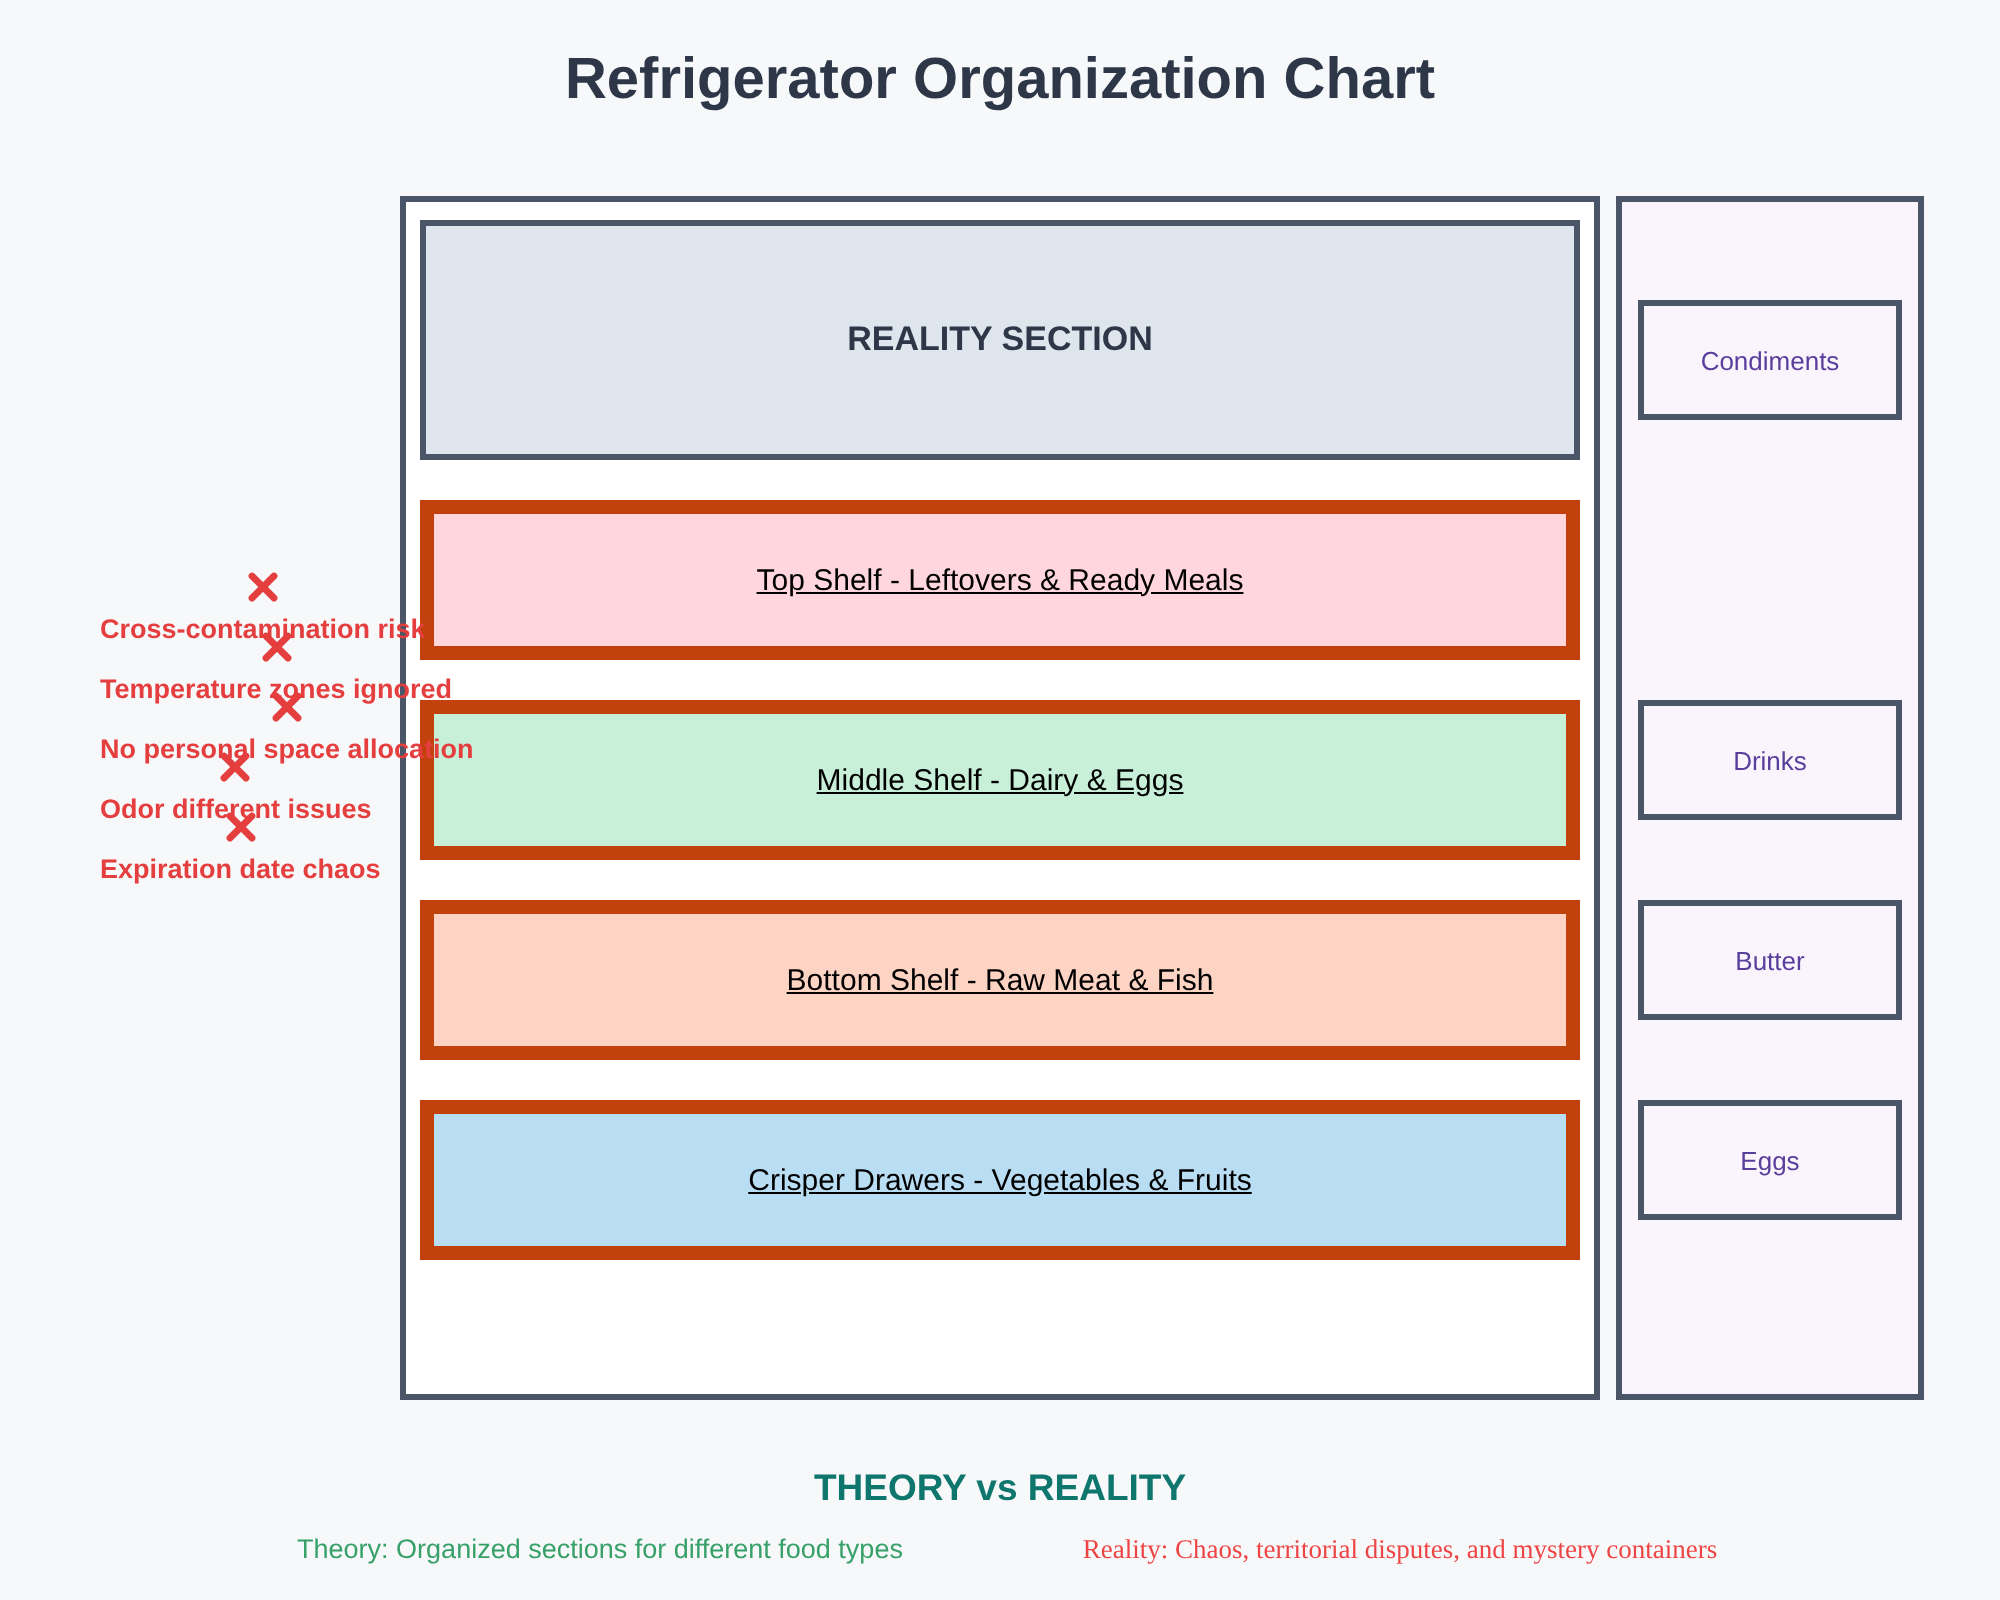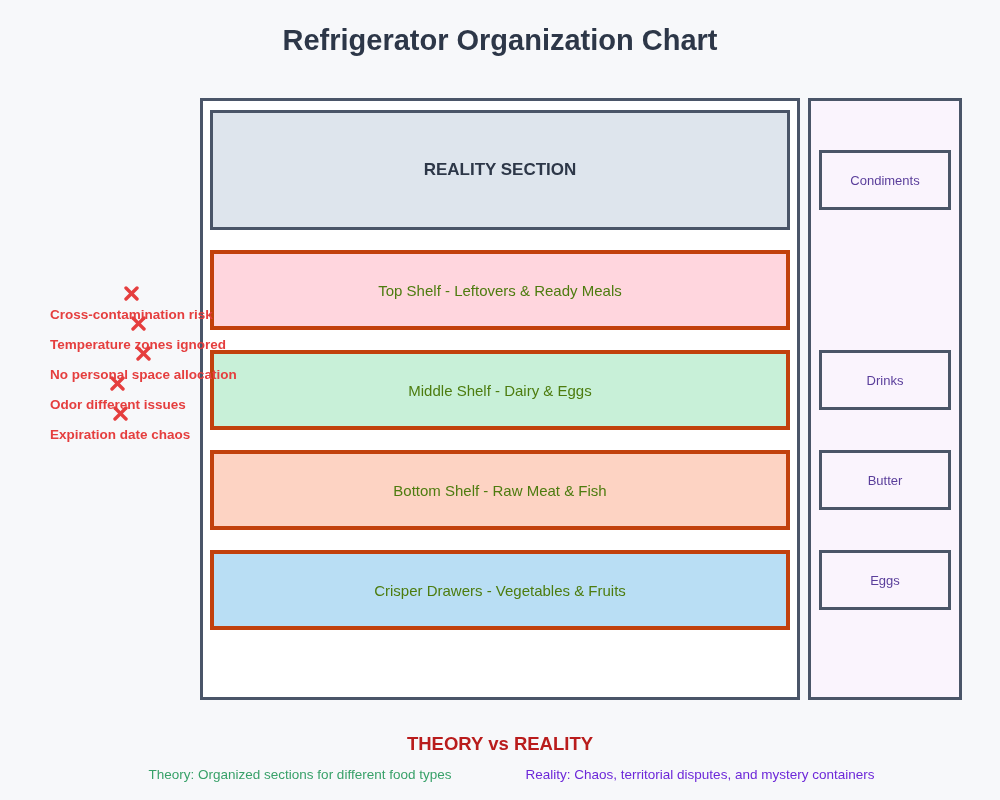--- a/index.html
+++ b/index.html
@@ -47,27 +47,28 @@
     justify-content: center;
     font-size: 17px;
     font-weight: bold;
     color: #2d3748;
   }
   .shelf {
     position: absolute;
     left: 210px;
     width: 580px;
     height: 80px;
-    border: 4px solid #c2410c;
+    border: 7px solid #c2410c;
     box-sizing: border-box;
     display: flex;
     align-items: center;
     justify-content: center;
     font-size: 15px;
-    color: #4d7c0f;
+    color: #000000;
+    text-decoration: underline;
   }
   .shelf-1 { top: 250px; }
   .shelf-2 { top: 350px; }
   .shelf-3 { top: 450px; }
   .shelf-4 { top: 550px; }
   .door-panel {
     position: absolute;
     left: 808px;
     top: 98px;
     width: 154px;
@@ -114,21 +115,21 @@
     font-weight: bold;
   }
   .footer-heading {
     position: absolute;
     left: 500px;
     top: 733px;
     transform: translateX(-50%);
     white-space: nowrap;
     font-size: 18.5px;
     font-weight: bold;
-    color: #b91c1c;
+    color: #0f766e;
   }
   .theory-line, .reality-line {
     position: absolute;
     top: 767px;
     transform: translateX(-50%);
     white-space: nowrap;
     font-size: 13.5px;
   }
   .theory-line { left: 300px; }
   .reality-line { left: 700px; }
@@ -187,15 +188,15 @@
   <div class="issue issue-5">
     <svg class="x-icon" viewBox="0 0 15 15">
       <line x1="2" y1="2" x2="13" y2="13" stroke="#e53e3e" stroke-width="3.4" stroke-linecap="round"></line>
       <line x1="13" y1="2" x2="2" y2="13" stroke="#e53e3e" stroke-width="3.4" stroke-linecap="round"></line>
     </svg>
     <span class="issue-label" style="color: rgb(229, 62, 62);">Expiration date chaos</span>
   </div>
 
   <div class="footer-heading">THEORY vs REALITY</div>
   <div class="theory-line" style="color: rgb(56, 161, 105);">Theory: Organized sections for different food types</div>
-  <div class="reality-line" style="color: #6d28d9;">Reality: Chaos, territorial disputes, and mystery containers</div>
+  <div class="reality-line" style="color: #ef4444; font-family: Liberation Serif, serif;">Reality: Chaos, territorial disputes, and mystery containers</div>
 
 </div>
 
 </body></html>

